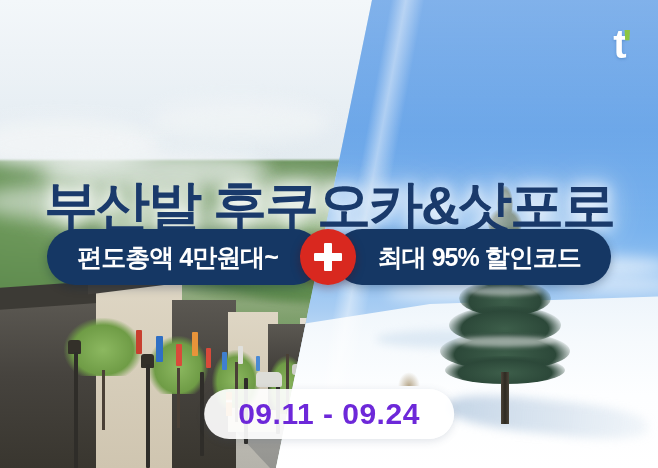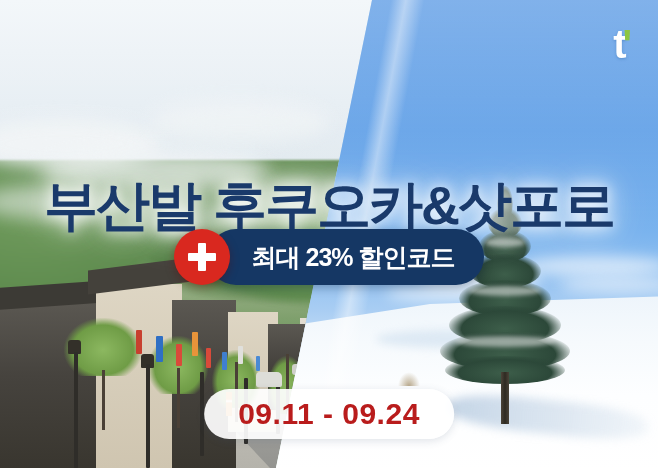--- a/index.html
+++ b/index.html
@@ -245,21 +245,21 @@
     flex:0 0 auto;
   }
   .plus-badge .bar-h{position:absolute;width:28px;height:8px;background:#fff;border-radius:1px;}
   .plus-badge .bar-v{position:absolute;width:8px;height:28px;background:#fff;border-radius:1px;}
 
   
   .date-pill{
     position:absolute;left:50%;transform:translateX(-50%);
     top:389px;
     background:rgba(255,255,255,.92);
-    color:#b91c1c;
+    color:#6d28d9;
     font-size:30px;font-weight:bold;letter-spacing:.5px;
     padding:0 34px;height:50px;line-height:50px;
     border-radius:25px;
     box-shadow:0 2px 8px rgba(60,80,110,.16);
     white-space:nowrap;
   }
 </style>
 </head>
 <body>
 
@@ -365,22 +365,23 @@
   <div class="haze"></div>
 
   <div class="logo">
     <span>t</span>
     <span class="apos">'</span>
   </div>
 
   <div class="headline">부산발 후쿠오카&amp;삿포로</div>
 
   <div class="pills">
+    <div class="pill pill-left">편도총액 4만원대~</div>
     <div class="plus-badge">
       <span class="bar-h"></span>
         <span class="bar-v"></span>
     </div>
-    <div class="pill pill-right">최대 23% 할인코드</div>
+    <div class="pill pill-right">최대 95% 할인코드</div>
   </div>
 
   <div class="date-pill">09.11 - 09.24</div>
 
 </div>
 
 </body></html>

